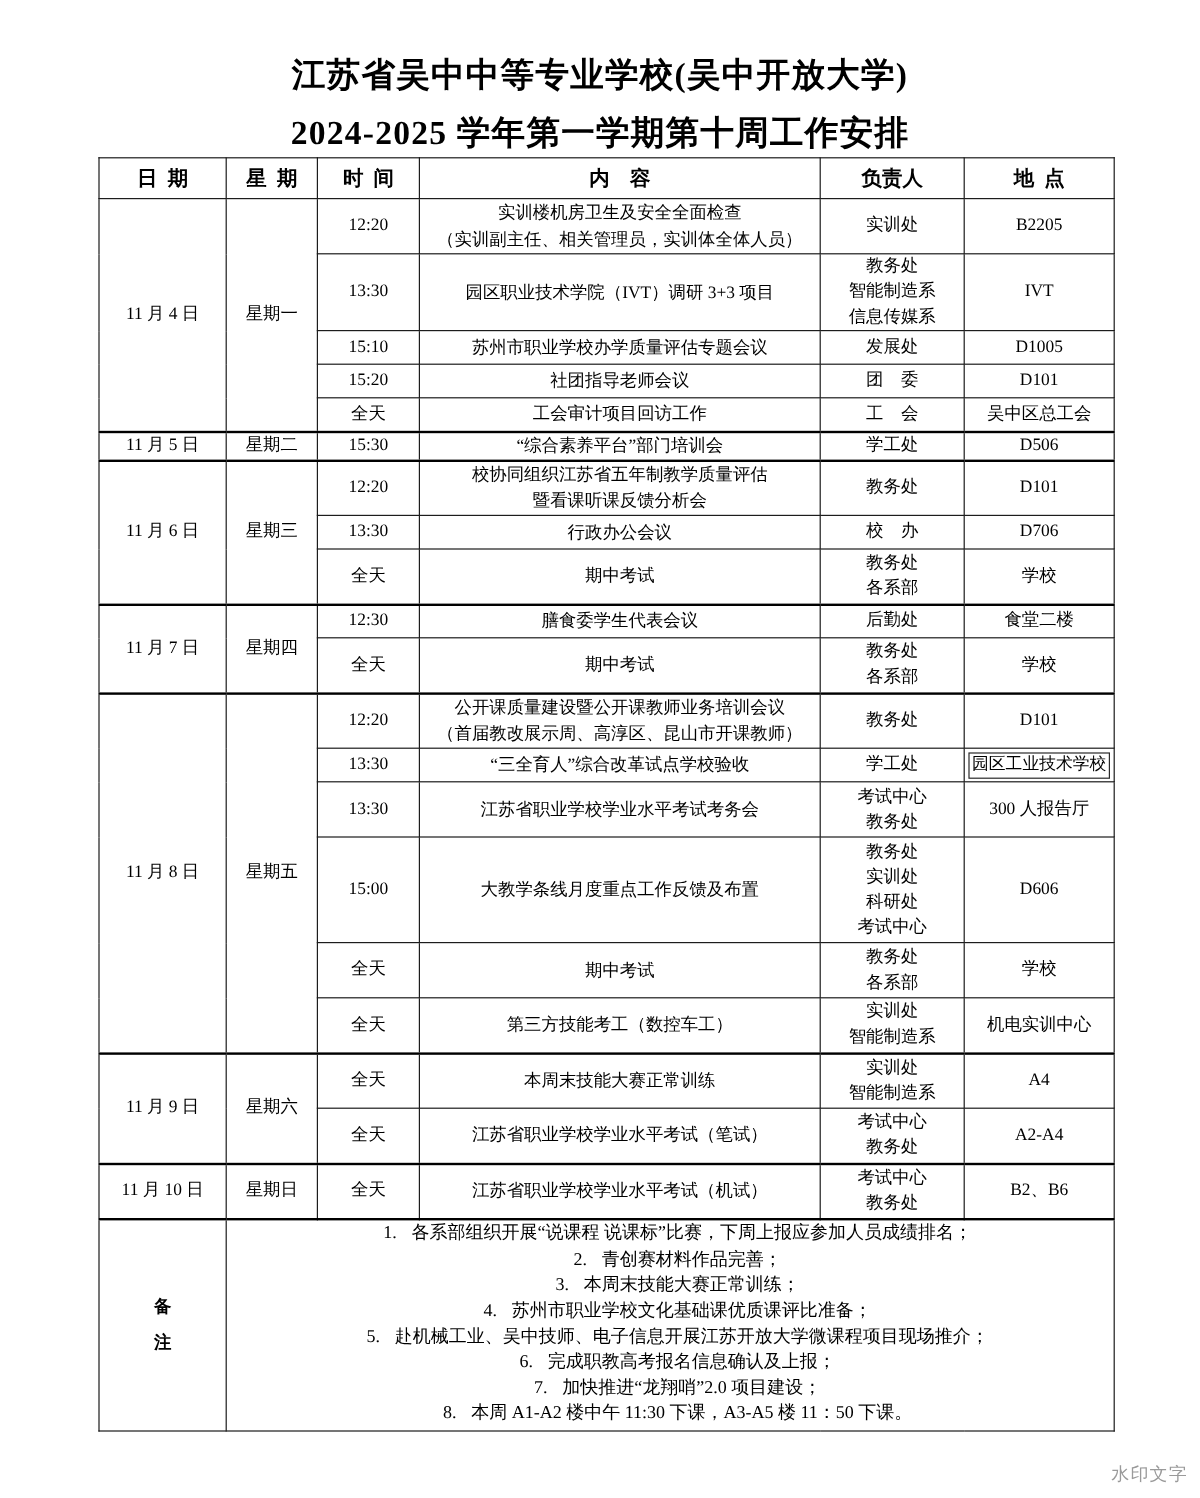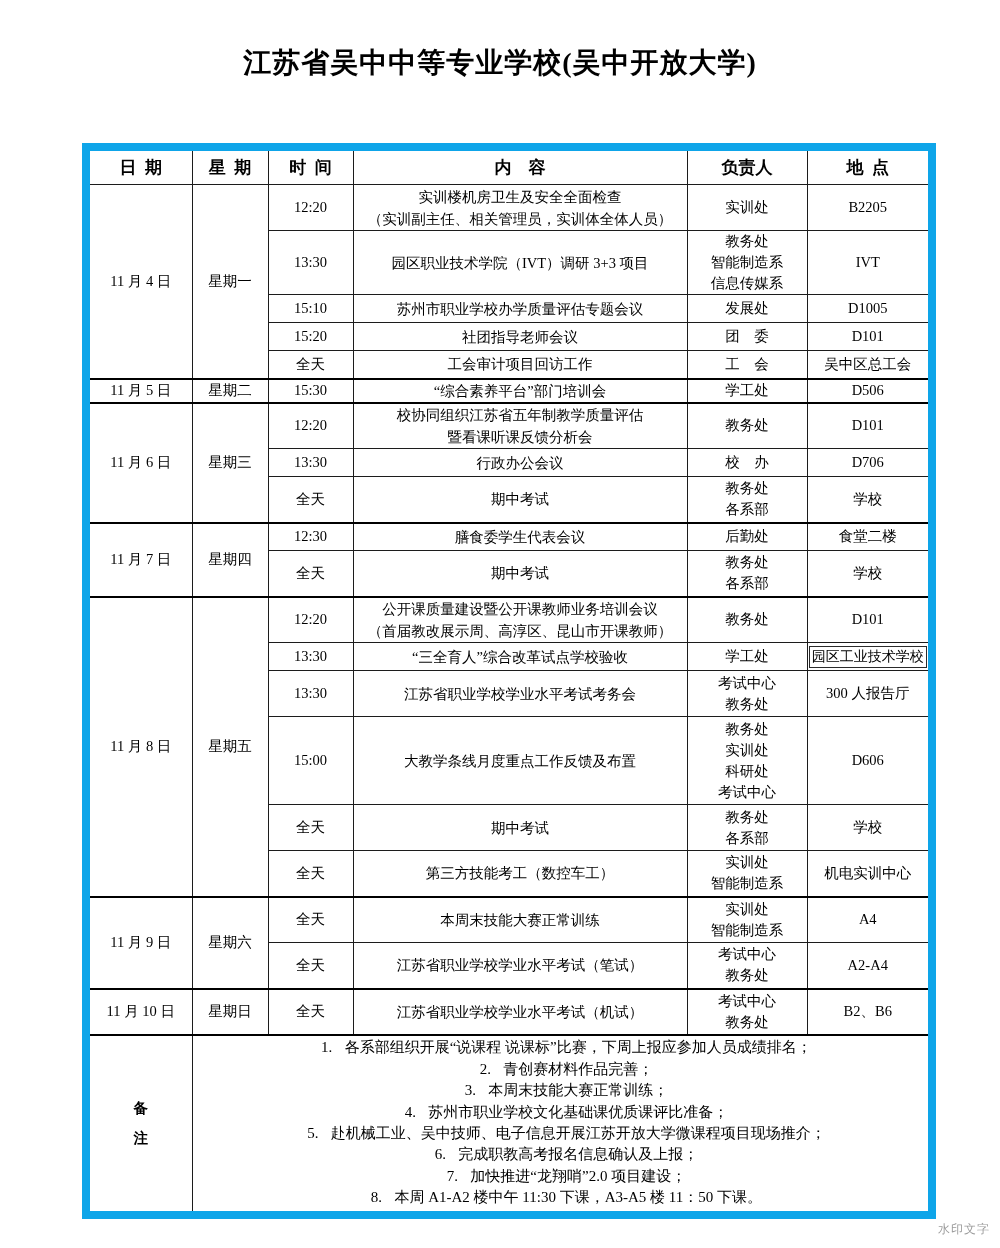--- a/index.html
+++ b/index.html
@@ -23,25 +23,25 @@
   .page-subtitle{
     position:absolute;
     top:92px;left:0;width:1000px;
     text-align:center;
     font-size:28px;
     font-weight:bold;
     letter-spacing:1px;
   }
   table.schedule{
     position:absolute;
-    left:82px;top:143px;
+    left:82px;top:131px;
     width:846px;
     border-collapse:collapse;
     table-layout:fixed;
-    border:8px solid #0ea5e9;
+    border:1px solid #0ea5e9;
   }
   table.schedule th, table.schedule td{
     border:1px solid #1c1c1c;
     padding:0;
     text-align:center;
     vertical-align:middle;
     font-size:14.5px;
     line-height:21px;
     overflow:hidden;
   }
@@ -81,31 +81,32 @@
     white-space:nowrap;
   }
   .note-num{
     display:inline-block;
     width:36px;
   }
   .watermark{
     position:absolute;
     right:10px;
     bottom:10px;
-    font-size:12px;
+    font-size:15px;
     color:#9a9a9a;
     letter-spacing:1px;
   }
 </style>
 </head>
 <body>
 
 <div class="page">
 
   <div class="page-title">江苏省吴中中等专业学校(吴中开放大学)</div>
+  <div class="page-subtitle">2024-2025 学年第一学期第十周工作安排</div>
 
   <table class="schedule">
     <colgroup>
       <col style="width:106px">
       <col style="width:76px">
       <col style="width:85px">
       <col style="width:334px">
       <col style="width:120px">
       <col style="width:125px">
     </colgroup>

